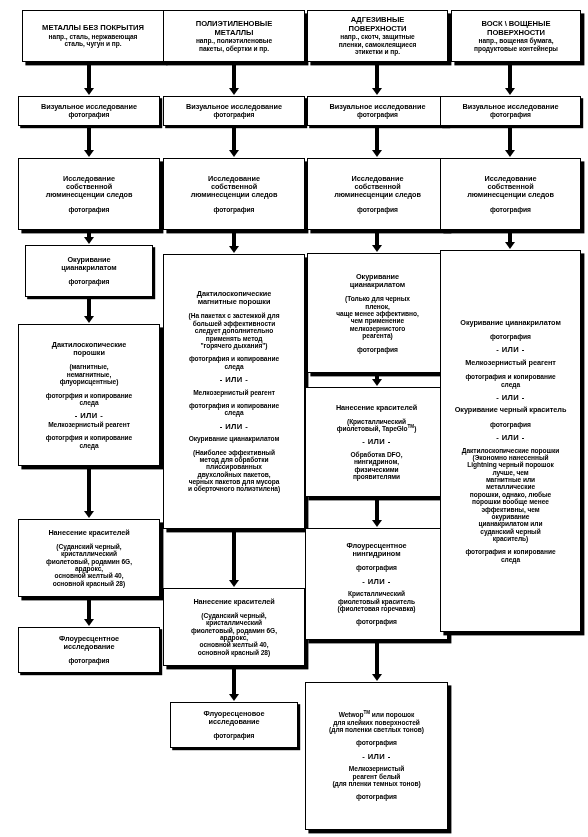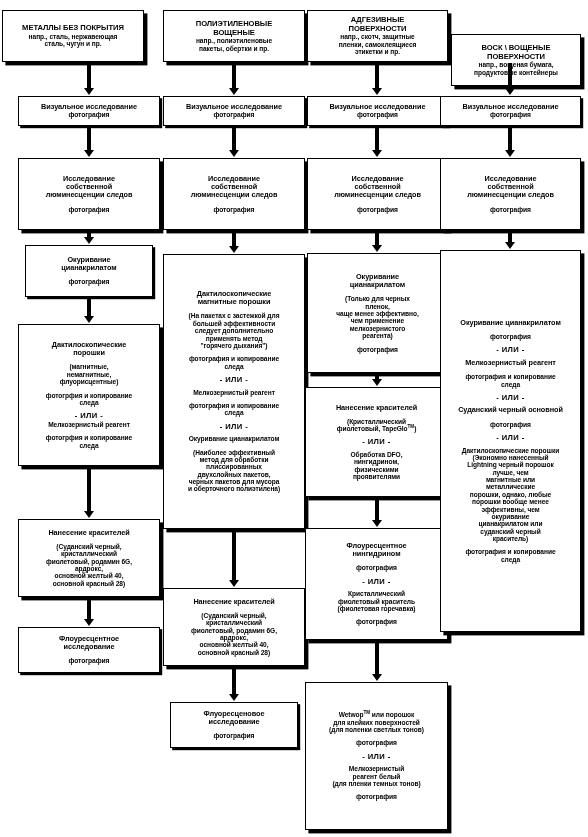--- a/index.html
+++ b/index.html
@@ -95,21 +95,21 @@
   sup.tm {
     font-size: 4.6px;
     vertical-align: super;
     line-height: 0;
   }
 </style>
 </head>
 <body>
 
 <div id="chart">
-    <div class="box thick" style="left: 2px; top: 10px; width: 142px; height: 52px;">
+    <div class="box thick" style="left: 22px; top: 10px; width: 142px; height: 52px;">
       <div class="inner">
         <span class="ln head">МЕТАЛЛЫ БЕЗ ПОКРЫТИЯ</span>
         <span class="ln">напр., сталь, нержавеющая
 сталь, чугун и пр.</span>
       </div>
     </div>
     <div class="box thin" style="left: 18px; top: 96px; width: 142px; height: 30px;">
       <div class="inner">
         <span class="ln big">Визуальное исследование</span>
         <span class="ln photo">фотография</span>
@@ -191,21 +191,21 @@
       <div class="shaft" style="height: 43.5px;"></div>
       <div class="headv" style="top: 43.5px;"></div>
     </div>
     <div class="arrow" style="left: 89px; top: 598px;">
       <div class="shaft" style="height: 20.5px;"></div>
       <div class="headv" style="top: 20.5px;"></div>
     </div>
     <div class="box thick" style="left: 163px; top: 10px; width: 142px; height: 52px;">
       <div class="inner">
         <span class="ln head">ПОЛИЭТИЛЕНОВЫЕ
-ВОЩЕНЫЕ</span>
+МЕТАЛЛЫ</span>
         <span class="ln">напр., полиэтиленовые
 пакеты, обертки и пр.</span>
       </div>
     </div>
     <div class="box thin" style="left: 163px; top: 96px; width: 142px; height: 30px;">
       <div class="inner">
         <span class="ln big">Визуальное исследование</span>
         <span class="ln photo">фотография</span>
       </div>
     </div>
@@ -392,21 +392,21 @@
       <div class="headv" style="top: 4.5px;"></div>
     </div>
     <div class="arrow" style="left: 377px; top: 498px;">
       <div class="shaft" style="height: 21.5px;"></div>
       <div class="headv" style="top: 21.5px;"></div>
     </div>
     <div class="arrow" style="left: 377px; top: 641px;">
       <div class="shaft" style="height: 32.5px;"></div>
       <div class="headv" style="top: 32.5px;"></div>
     </div>
-    <div class="box thick" style="left: 451px; top: 10px; width: 130px; height: 52px; margin-top: 24px;">
+    <div class="box thick" style="left: 451px; top: 10px; width: 130px; height: 52px;">
       <div class="inner">
         <span class="ln head">ВОСК \ ВОЩЕНЫЕ
 ПОВЕРХНОСТИ</span>
         <span class="ln">напр., вощеная бумага,
 продуктовые контейнеры</span>
       </div>
     </div>
     <div class="box thin" style="left: 440px; top: 96px; width: 141px; height: 30px;">
       <div class="inner">
         <span class="ln big">Визуальное исследование</span>
@@ -430,21 +430,21 @@
         <div class="gap-m"></div>
         <span class="ln or">- ИЛИ -</span>
         <div class="gap-s"></div>
         <span class="ln big">Мелкозернистый реагент</span>
         <div class="gap-m"></div>
         <span class="ln">фотография и копирование
 следа</span>
         <div class="gap-m"></div>
         <span class="ln or">- ИЛИ -</span>
         <div class="gap-s"></div>
-        <span class="ln big">Суданский черный основной</span>
+        <span class="ln big">Окуривание черный краситель</span>
         <div class="gap-m"></div>
         <span class="ln photo">фотография</span>
         <div class="gap-m"></div>
         <span class="ln or">- ИЛИ -</span>
         <div class="gap-s"></div>
         <span class="ln">Дактилоскопические порошки
 (Экономно нанесенный
 Lightning черный порошок
 лучше, чем
 магнитные или

